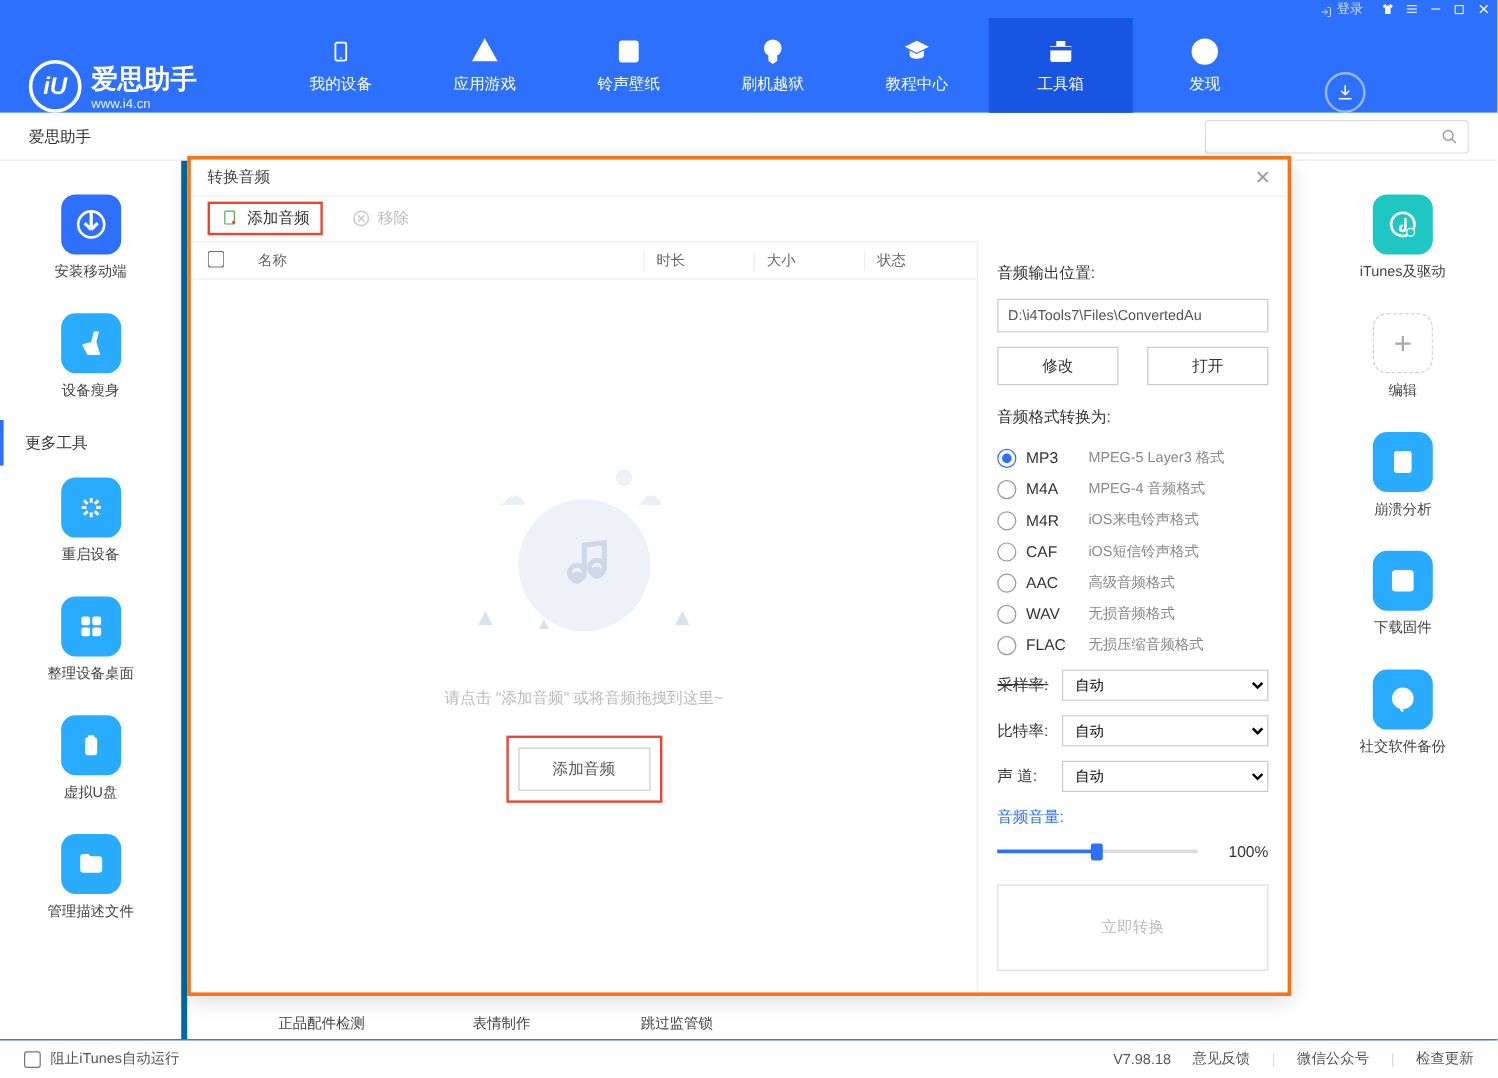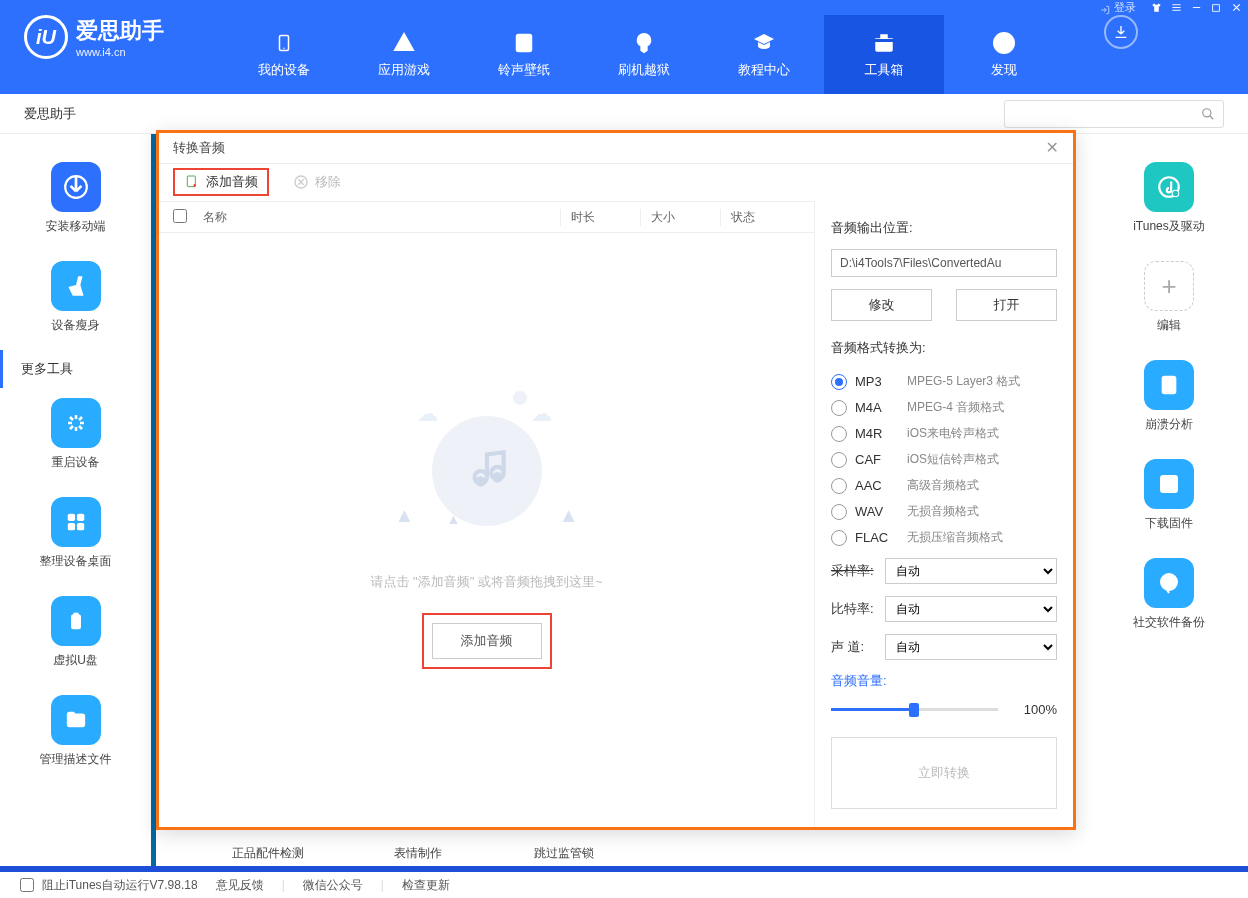--- a/index.html
+++ b/index.html
@@ -4,21 +4,21 @@
   <style>
     * { margin: 0; padding: 0; box-sizing: border-box; }
     body { font-family: "Microsoft YaHei", Arial, sans-serif; font-size: 13px; color: #333; background: #fff; overflow: hidden; width: 1248px; height: 898px; position: relative; }
     
     
     .titlebar { background: #2e70fe; height: 15px; display: flex; justify-content: flex-end; align-items: center; padding-right: 4px; gap: 4px; }
     .titlebar-btn { width: 16px; height: 14px; display: flex; align-items: center; justify-content: center; color: #fff; font-size: 11px; cursor: pointer; }
     .login-text { color: #cde0ff; font-size: 11px; margin-right: 8px; display: flex; align-items: flex-end; gap: 4px; }
     
     
-    .header { background: #2e70fe; height: 79px; display: flex; align-items: flex-start; padding: 0 24px 0 24px; }
+    .header { background: #2e70fe; height: 79px; display: flex; align-items: flex-end; padding: 0 24px 0 24px; }
     .logo-area { display: flex; align-items: center; gap: 8px; width: 200px; }
     .logo-circle { width: 44px; height: 44px; border: 3px solid #fff; border-radius: 50%; display: flex; align-items: center; justify-content: center; color: #fff; font-size: 20px; font-weight: bold; font-style: italic; }
     .logo-text { color: #fff; }
     .logo-main { font-size: 22px; font-weight: bold; }
     .logo-sub { font-size: 11px; opacity: 0.9; }
     .nav { display: flex; height: 100%; }
     .nav-item { width: 120px; display: flex; flex-direction: column; align-items: center; justify-content: center; color: #fff; cursor: pointer; gap: 5px; }
     .nav-item.active { background: #1955e3; }
     .nav-icon { width: 26px; height: 26px; display: flex; align-items: center; justify-content: center; }
     .nav-item svg { fill: #fff; }
@@ -48,21 +48,21 @@
     .modal { position: absolute; left: 156px; top: 130px; width: 920px; height: 700px; background: #fff; border: 3px solid #f97316; box-shadow: 0 4px 18px rgba(0,0,0,0.15); display: flex; flex-direction: column; }
     .modal-title { height: 36px; display: flex; align-items: center; justify-content: space-between; padding: 0 14px; border-bottom: 1px solid #eee; font-size: 13px; color: #444; }
     .modal-close { color: #999; cursor: pointer; font-size: 16px; }
     .modal-toolbar { height: 44px; display: flex; align-items: center; padding: 0 14px; gap: 14px; }
     .tb-btn { display: flex; align-items: center; gap: 6px; padding: 4px 10px; cursor: pointer; font-size: 13px; }
     .tb-btn.highlight { border: 2px solid #e43; padding: 3px 9px; }
     .tb-btn .ic { width: 16px; height: 16px; }
     .tb-btn.disabled { color: #bbb; }
     .modal-body { flex: 1; display: flex; }
     .list-area { flex: 1; display: flex; flex-direction: column; border-right: 1px solid #eee; }
-    .list-header { height: 32px; border-top: 1px solid #eee; border-bottom: 1px solid #eee; display: flex; align-items: center; padding: 0 14px; font-size: 12px; color: #666; gap: 0; }
+    .list-header { height: 32px; border-top: 1px solid #eee; border-bottom: 1px solid #eee; display: flex; align-items: center; padding: 0 14px; font-size: 12px; color: #666; gap: 12px; }
     .col-checkbox { width: 30px; }
     .col-name { flex: 1; }
     .col-dur { width: 80px; border-left: 1px solid #eee; padding-left: 10px; }
     .col-size { width: 80px; border-left: 1px solid #eee; padding-left: 10px; }
     .col-status { width: 80px; border-left: 1px solid #eee; padding-left: 10px; }
     .list-empty { flex: 1; display: flex; flex-direction: column; align-items: center; justify-content: center; gap: 22px; color: #bbb; }
     .empty-illus { width: 200px; height: 160px; display: flex; align-items: center; justify-content: center; position: relative; }
     .empty-circle { width: 110px; height: 110px; border-radius: 50%; background: #eef2f8; display: flex; align-items: center; justify-content: center; }
     .note-icon { width: 50px; height: 50px; }
     .tree { position: absolute; bottom: 24px; font-size: 20px; color: #d8e2f0; }
@@ -90,21 +90,21 @@
     .sel-label { width: 50px; text-decoration: line-through; }
     .sel-row:nth-of-type(2) .sel-label, .sel-row.no-strike .sel-label { text-decoration: none; }
     select.sp-select { flex: 1; border: 1px solid #ccc; padding: 4px 6px; font-size: 12px; background: #fff; }
     .vol-row { display: flex; align-items: center; gap: 26px; }
     .vol-track { flex: 1; height: 3px; background: #ddd; position: relative; }
     .vol-fill { position: absolute; left: 0; top: 0; height: 100%; width: 50%; background: #2e70fe; }
     .vol-thumb { position: absolute; left: 50%; top: 50%; transform: translate(-50%,-50%); width: 10px; height: 14px; background: #2e70fe; border-radius: 2px; }
     .convert-btn { border: 1px solid #ddd; padding: 26px; text-align: center; color: #bbb; cursor: not-allowed; margin-top: 8px; }
     
     
-    .footer { height: 32px; border-top: 6px solid #1d4ed8; display: flex; align-items: center; padding: 0 20px; font-size: 12px; color: #555; background: #fff; position: absolute; bottom: 0; left: 0; right: 0; }
+    .footer { height: 32px; border-top: 1px solid #1d4ed8; display: flex; align-items: center; padding: 0 20px; justify-content: space-between; font-size: 12px; color: #555; background: #fff; position: absolute; bottom: 0; left: 0; right: 0; }
     .footer-left { display: flex; align-items: center; gap: 8px; }
     .footer-right { display: flex; align-items: center; gap: 18px; }
     .divider { color: #ddd; }
     input[type=checkbox] { width: 14px; height: 14px; }
   </style>
 </head>
 <body>
 
 <div class="titlebar">
   <span class="login-text">

